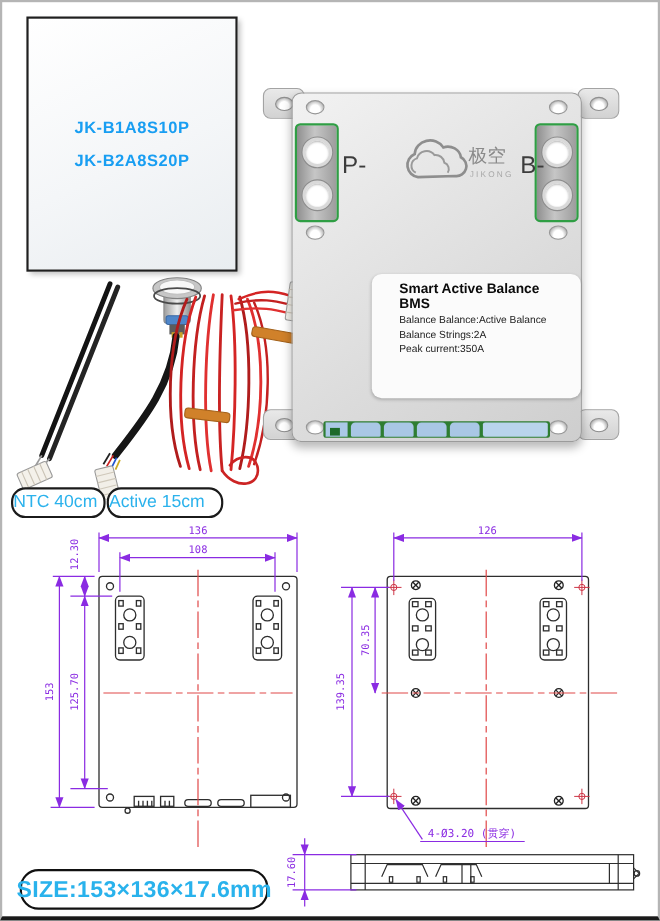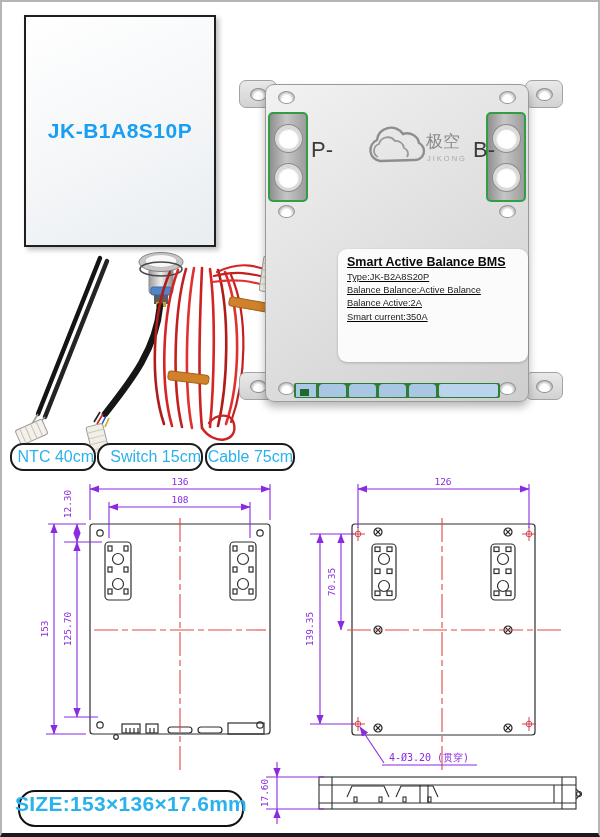--- a/index.html
+++ b/index.html
@@ -4,63 +4,64 @@
 <style>
   html,body{margin:0;padding:0;background:#fff;}
   .frame{position:relative;width:596px;height:831px;background:#ffffff;
          border:2px solid #b5b5b5;border-bottom:4px solid #1a1a1a;overflow:hidden;
          font-family:"Liberation Sans",sans-serif;}
   
   .model-box{position:absolute;left:22px;top:13px;width:188px;height:228px;
              border:2px solid #1f1f1f;background:linear-gradient(155deg,#ffffff 0%,#f4f6f8 55%,#e9edf0 100%);
              box-shadow:3px 3px 5px rgba(0,0,0,.25);
              display:flex;flex-direction:column;justify-content:center;align-items:center;gap:13px;}
-  .model-box div{color:#189ef2;font-size:21px;font-weight:bold;letter-spacing:.5px;}
+  .model-box div{color:#189ef2;font-size:15px;font-weight:bold;letter-spacing:.5px;}
   
   .bms{position:absolute;left:237px;top:62px;width:322px;height:338px;}
   .ear{position:absolute;width:36px;height:26px;background:linear-gradient(#e9e9e9,#d2d2d2);
        border:1px solid #a3a3a3;border-radius:7px;z-index:1;}
   .ear .hole{position:absolute;left:10px;top:7px;width:15px;height:11px;border-radius:50%;
        border:1px solid #8f8f8f;background:radial-gradient(ellipse at 50% 70%,#ffffff 0 40%,#b3b3b3 75%);}
   .bms-body{position:absolute;left:26px;top:20px;width:262px;height:316px;border-radius:9px;
        background:linear-gradient(145deg,#f2f2f2 0%,#e2e2e2 45%,#cecece 100%);
        border:1px solid #9b9b9b;box-shadow:0 5px 9px rgba(0,0,0,.28);z-index:2;}
   .pcb-hole{position:absolute;width:15px;height:11px;border-radius:50%;border:1px solid #979797;
        background:radial-gradient(ellipse at 50% 70%,#ffffff 0 40%,#b8b8b8 75%);}
   .terminal{position:absolute;top:27px;width:36px;height:86px;border:2px solid #2f9e44;border-radius:5px;
        background:linear-gradient(90deg,#8f8f8f,#c6c6c6 45%,#9c9c9c);}
   .terminal .tc{position:absolute;left:5px;width:21px;height:21px;border-radius:50%;background:#ffffff;
        border:3px solid #d9d9d9;box-shadow:0 0 0 1px #8d8d8d,inset 0 1px 2px #bbb;}
   .pol{position:absolute;top:52px;font-size:22px;color:#3c3c3c;font-weight:500;}
   .bms-label{position:absolute;left:72px;top:164px;width:190px;height:113px;background:#fbfbfb;
-       border-radius:9px;box-shadow:0 1px 3px rgba(0,0,0,.2);padding:6px 9px;box-sizing:border-box;text-decoration:underline;}
+       border-radius:9px;box-shadow:0 1px 3px rgba(0,0,0,.2);padding:6px 25px;box-sizing:border-box;}
   .bms-label .title{font-size:12.5px;font-weight:bold;color:#0b0b0b;margin-bottom:2px;}
   .bms-label .spec{font-size:9.3px;color:#1c1c1c;line-height:13.2px;}
   .conn-strip{position:absolute;left:28px;top:298px;width:206px;height:15px;background:#2e7d32;
        border-radius:2px;display:flex;gap:3px;padding:1px 2px;box-sizing:border-box;}
   .conn-strip .c0{width:20px;background:#abc9e7;position:relative;}
   .conn-strip .c0 i{position:absolute;left:4px;bottom:1px;width:9px;height:7px;background:#1d6b2a;display:block;}
   .conn-strip .c{width:27px;background:#a9c7e5;border-radius:4px 4px 1px 1px;}
   .conn-strip .cw{flex:1;background:#b9d4ec;border-radius:2px;}
   
   .pill{position:absolute;height:24px;border:2px solid #1b1b1b;border-radius:13px;background:#fff;
-        display:flex;align-items:center;justify-content:flex-end;font-size:16px;color:#2bb2ec;}
+        display:flex;align-items:center;justify-content:flex-start;font-size:16px;color:#2bb2ec;}
   .size-pill{position:absolute;left:16px;top:788px;width:222px;height:33px;border:2px solid #111;
-        border-radius:17px;background:#fff;display:flex;align-items:flex-start;justify-content:center;
+        border-radius:17px;background:#fff;display:flex;align-items:center;justify-content:center;
         font-size:21px;font-weight:bold;color:#29b2ec;letter-spacing:.3px;z-index:5;}
   svg{position:absolute;}
   svg text{user-select:none;}
 </style>
 </head>
 <body>
 
 <div class="frame">
 
   <div class="model-box">
     <div>JK-B1A8S10P</div>
+    <div>JK-B2A8S20P</div>
   </div>
 
   <div class="bms">
     <div class="ear" style="left:0;top:16px">
         <span class="hole"></span>
       </div>
     <div class="ear" style="left:286px;top:16px">
         <span class="hole"></span>
       </div>
     <div class="ear" style="left:0;top:308px">
@@ -91,24 +92,23 @@
 
       <svg style="left:88px;top:36px" width="140" height="52" viewBox="0 0 140 52">
         <path d="M26,40 a11,11 0 0 1 -3,-21 a14,13 0 0 1 26,-6 a12,11 0 0 1 16,9 a9,9 0 0 1 -5,17 z" fill="none" stroke="#8e8e8e" stroke-width="2.4"></path>
         <path d="M24,36 a7,7 0 0 1 1,-13 a9,9 0 0 1 16,-3 a8,8 0 0 1 9,7 a6,6 0 0 1 3,9" fill="none" stroke="#9a9a9a" stroke-width="1.8"></path>
         <text x="72" y="26" font-size="17" fill="#8a8a8a">极空</text>
         <text x="73" y="40" font-size="7.5" letter-spacing="2" fill="#a8a8a8">JIKONG</text>
       </svg>
 
       <div class="bms-label">
         <div class="title">Smart Active Balance BMS</div>
-        <div class="spec">Type:JK-B2A8S20P</div>
         <div class="spec">Balance Balance:Active Balance</div>
-        <div class="spec">Balance Active:2A</div>
-        <div class="spec">Smart current:350A</div>
+        <div class="spec">Balance Strings:2A</div>
+        <div class="spec">Peak current:350A</div>
       </div>
 
       <div class="conn-strip">
         <div class="c0">
             <i></i>
           </div>
         <div class="c"></div>
         <div class="c"></div>
         <div class="c"></div>
         <div class="c"></div>
@@ -186,24 +186,21 @@
         <line x1="0" y1="21" x2="20" y2="21" stroke="#d2cabb"></line>
           <line x1="0" y1="28" x2="20" y2="28" stroke="#d2cabb"></line>
       </g>
     </g>
   </svg>
 
   <div class="pill" style="left:8px;top:441px;width:82px">
       <span>NTC 40cm</span>
     </div>
   <div class="pill" style="left:95px;top:441px;width:102px">
-      <span>Switch 15cm</span>
-    </div>
-  <div class="pill" style="left:203px;top:441px;width:86px">
-      <span>Cable 75cm</span>
+      <span>Active 15cm</span>
     </div>
 
   <svg style="left:0;top:470px" width="596" height="360" viewBox="0 0 596 360">
     <defs>
       <marker id="arr" viewBox="0 0 8 6" refX="7.5" refY="3" markerWidth="9" markerHeight="7" orient="auto-start-reverse">
         <path d="M0,0 L8,3 L0,6 z" fill="#8a2be2"></path>
       </marker>
     </defs>
 
     <g stroke="#2e2e2e" fill="none" stroke-width="1.2">

